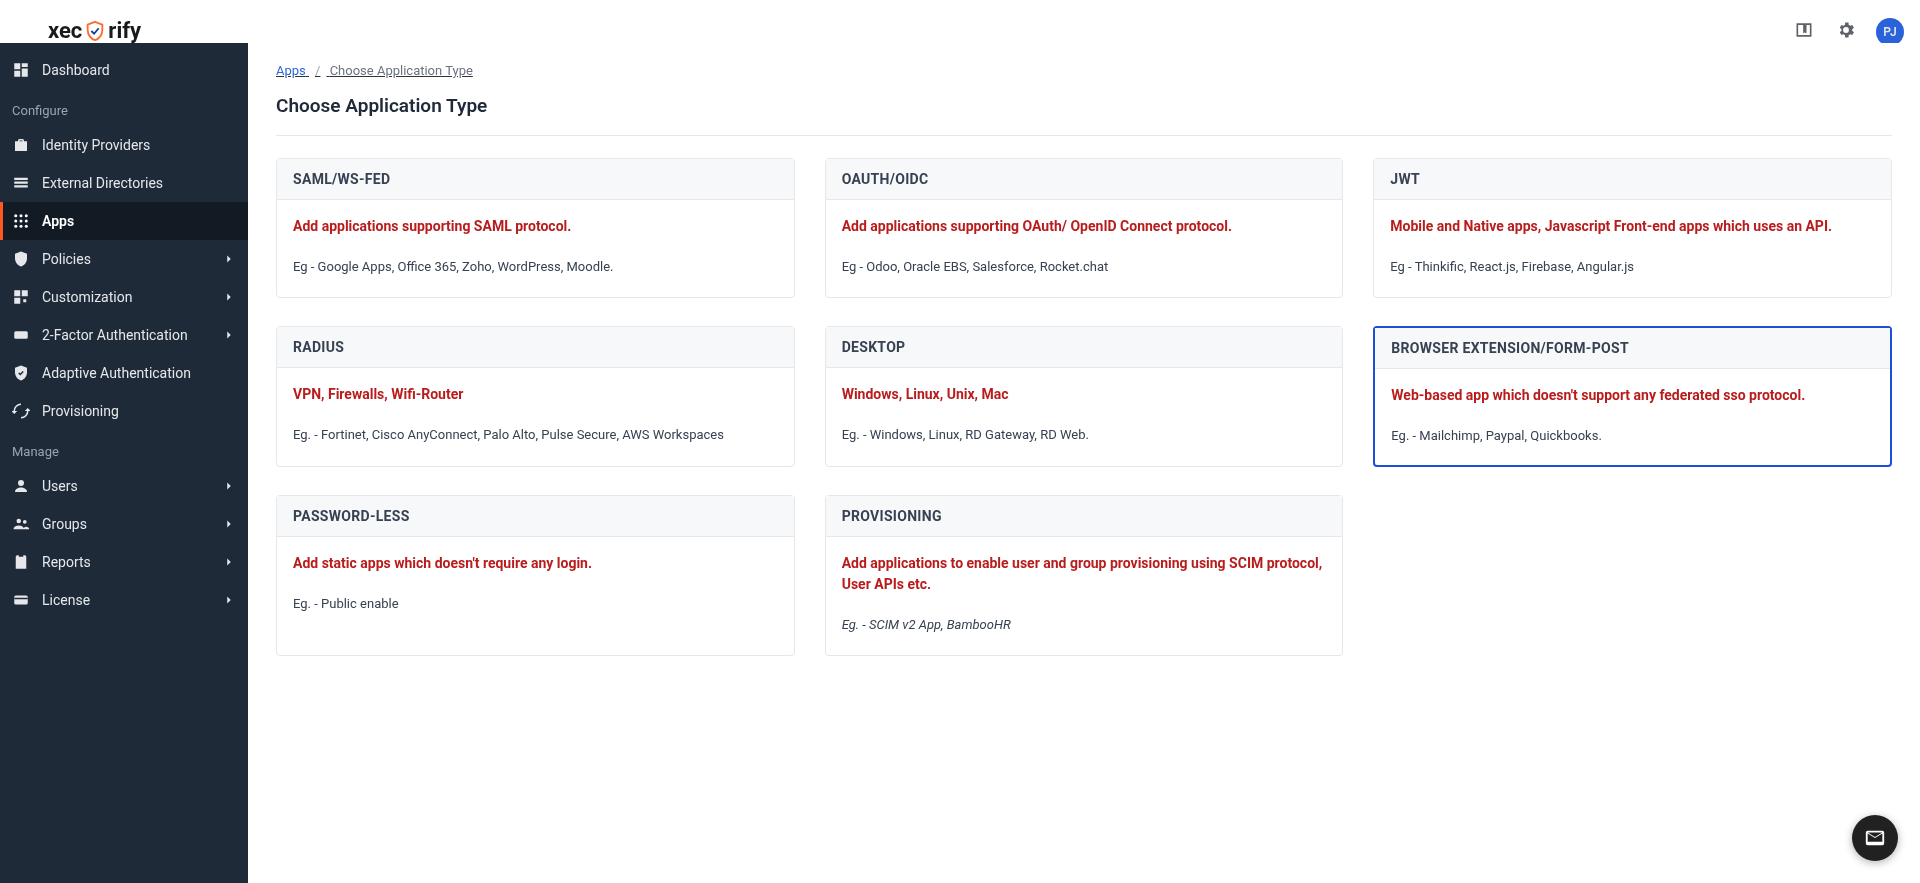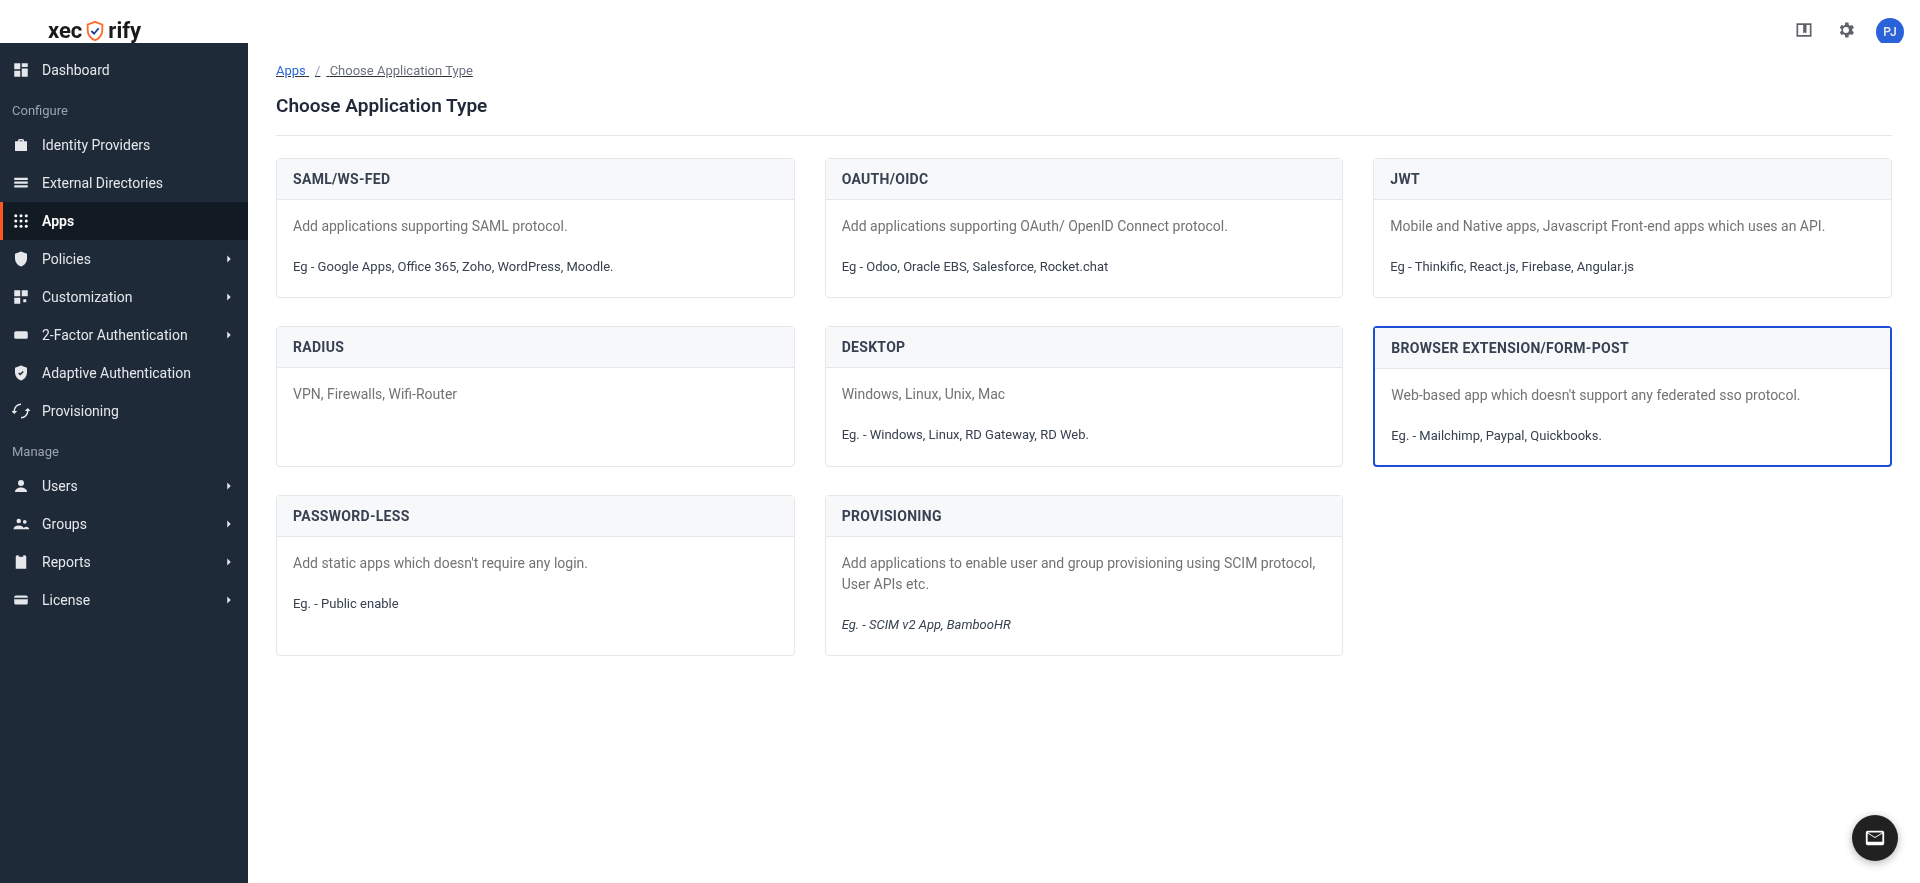--- a/index.html
+++ b/index.html
@@ -33,21 +33,21 @@
 .breadcrumb .bc-sep { color: #9ca3af; margin: 0 6px; }
 .breadcrumb .bc-current { color: #6b7280; }
 h1.page-title { font-size: 19px; font-weight: 600; color: #1f2937; margin-bottom: 18px; }
 .page-divider { border: none; border-top: 1px solid #e5e7eb; margin-bottom: 22px; }
 
 .card-grid { display: grid; grid-template-columns: repeat(3, 1fr); gap: 28px 30px; }
 .card { border: 1px solid #e5e7eb; border-radius: 4px; background: #fff; cursor: pointer; }
 .card.highlight { border: 2px solid #1d4ed8; }
 .card-header { padding: 12px 16px; background: #f7f8fa; border-bottom: 1px solid #e5e7eb; font-size: 14px; font-weight: 700; color: #374151; letter-spacing: .3px; }
 .card-body { padding: 16px 16px 20px; }
-.card-desc { font-size: 14px; color: #737373; line-height: 1.5; margin-bottom: 20px; }
+.card-desc { font-size: 14px; color: #b91c1c; line-height: 1.5; margin-bottom: 20px; font-weight: bold; }
 .card-eg { font-size: 13px; color: #374151; line-height: 1.5; }
 .card-eg.italic { font-style: italic; }
 
 
 .fab { position: fixed; right: 22px; bottom: 22px; width: 46px; height: 46px; border-radius: 50%; background: #212121; color: #fff; display: flex; align-items: center; justify-content: center; cursor: pointer; box-shadow: 0 2px 8px rgba(0,0,0,.3); }
 
 svg { display: block; }
 </style>
 </head>
 <body>
@@ -286,20 +286,21 @@
         <div class="card-body">
           <div class="card-desc">Mobile and Native apps, Javascript Front-end apps which uses an API.</div>
           <div class="card-eg">Eg - Thinkific, React.js, Firebase, Angular.js</div>
         </div>
       </div>
 
       <div class="card">
         <div class="card-header">RADIUS</div>
         <div class="card-body">
           <div class="card-desc">VPN, Firewalls, Wifi-Router</div>
+          <div class="card-eg">Eg. - Fortinet, Cisco AnyConnect, Palo Alto, Pulse Secure, AWS Workspaces</div>
         </div>
       </div>
 
       <div class="card">
         <div class="card-header">DESKTOP</div>
         <div class="card-body">
           <div class="card-desc">Windows, Linux, Unix, Mac</div>
           <div class="card-eg">Eg. - Windows, Linux, RD Gateway, RD Web.</div>
         </div>
       </div>

